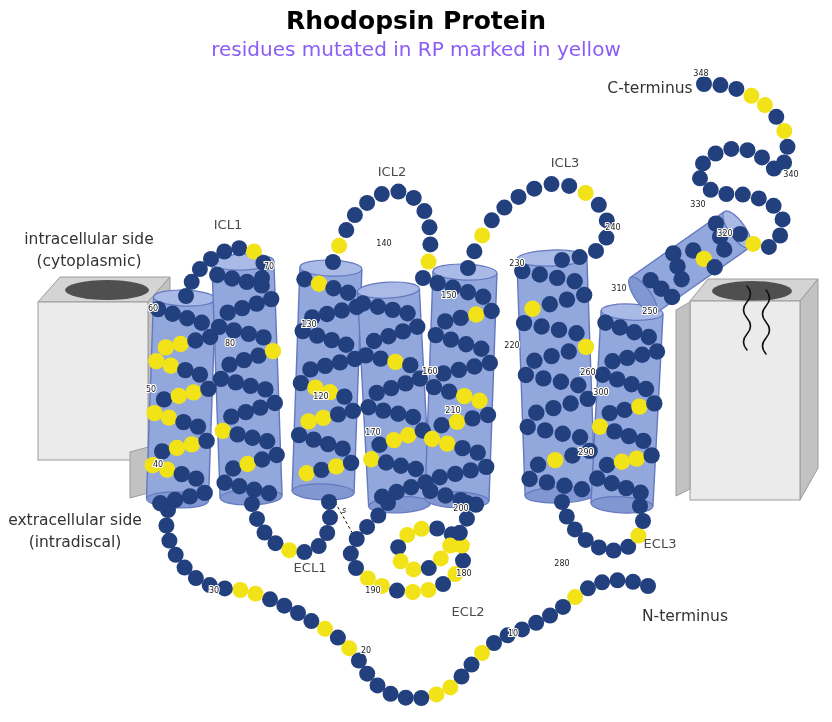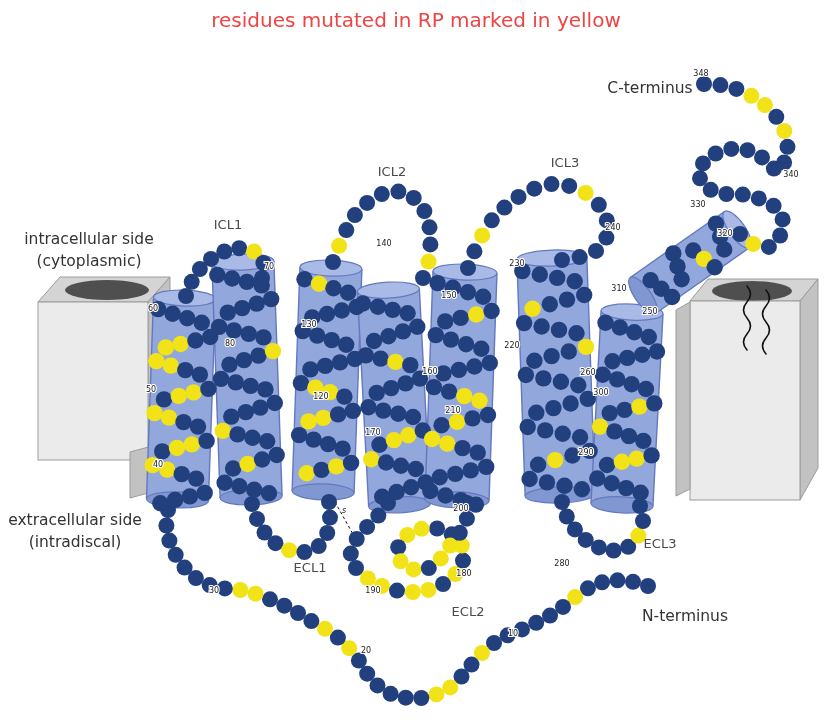--- a/index.html
+++ b/index.html
@@ -1,32 +1,33 @@
 <!DOCTYPE html>
 <html><head>
 <meta charset="utf-8">
 <style>
   html,body{margin:0;padding:0;background:#ffffff;width:832px;height:722px;overflow:hidden;}
   .page{position:relative;width:832px;height:722px;font-family:"DejaVu Sans",sans-serif;}
   #diagram{position:absolute;left:0;top:0;}
   .header{position:absolute;top:6px;left:0;width:100%;text-align:center;z-index:2;pointer-events:none;}
   .header h1{margin:0;font-size:25px;font-weight:bold;color:#000;}
-  .header .subtitle{margin-top:2px;font-size:20px;color:#ef4444;}
+  .header .subtitle{margin-top:2px;font-size:20px;color:#8b5cf6;}
   #diagram text{text-anchor:middle;font-family:"DejaVu Sans",sans-serif;}
   .resnum{font-size:8px;paint-order:stroke;stroke:#ffffff;stroke-width:2.2px;}
   .looplabel{font-size:13px;}
   .terminus{font-size:15.5px;}
   .sidelabel{font-size:15.5px;}
   .ss{font-size:8px;font-style:italic;}
 </style>
 </head>
 <body>
 
 <div class="page">
   <div class="header">
+    <h1>Rhodopsin Protein</h1>
     <div class="subtitle">residues mutated in RP marked in yellow</div>
   </div>
   <svg id="diagram" width="832" height="722" viewBox="0 0 832 722" xmlns="http://www.w3.org/2000/svg">
       <polygon points="38,302 148,302 170,277 60,277" fill="#d4d4d4" stroke="#9b9b9b"></polygon>
       <ellipse cx="107" cy="290" rx="42" ry="10" fill="#4f4f4f"></ellipse>
       <polygon points="148,302 170,277 170,434 148,460" fill="#c2c2c2" stroke="#9b9b9b"></polygon>
       <rect x="38" y="302" width="110" height="158" fill="#ebebeb" stroke="#9b9b9b"></rect>
       <polygon points="130,452 152,446 152,492 130,498" fill="#c2c2c2" stroke="#9b9b9b"></polygon>
       <polygon points="690,301 800,301 818,279 708,279" fill="#d4d4d4" stroke="#9b9b9b"></polygon>
       <ellipse cx="752" cy="291" rx="40" ry="10" fill="#4f4f4f"></ellipse>

